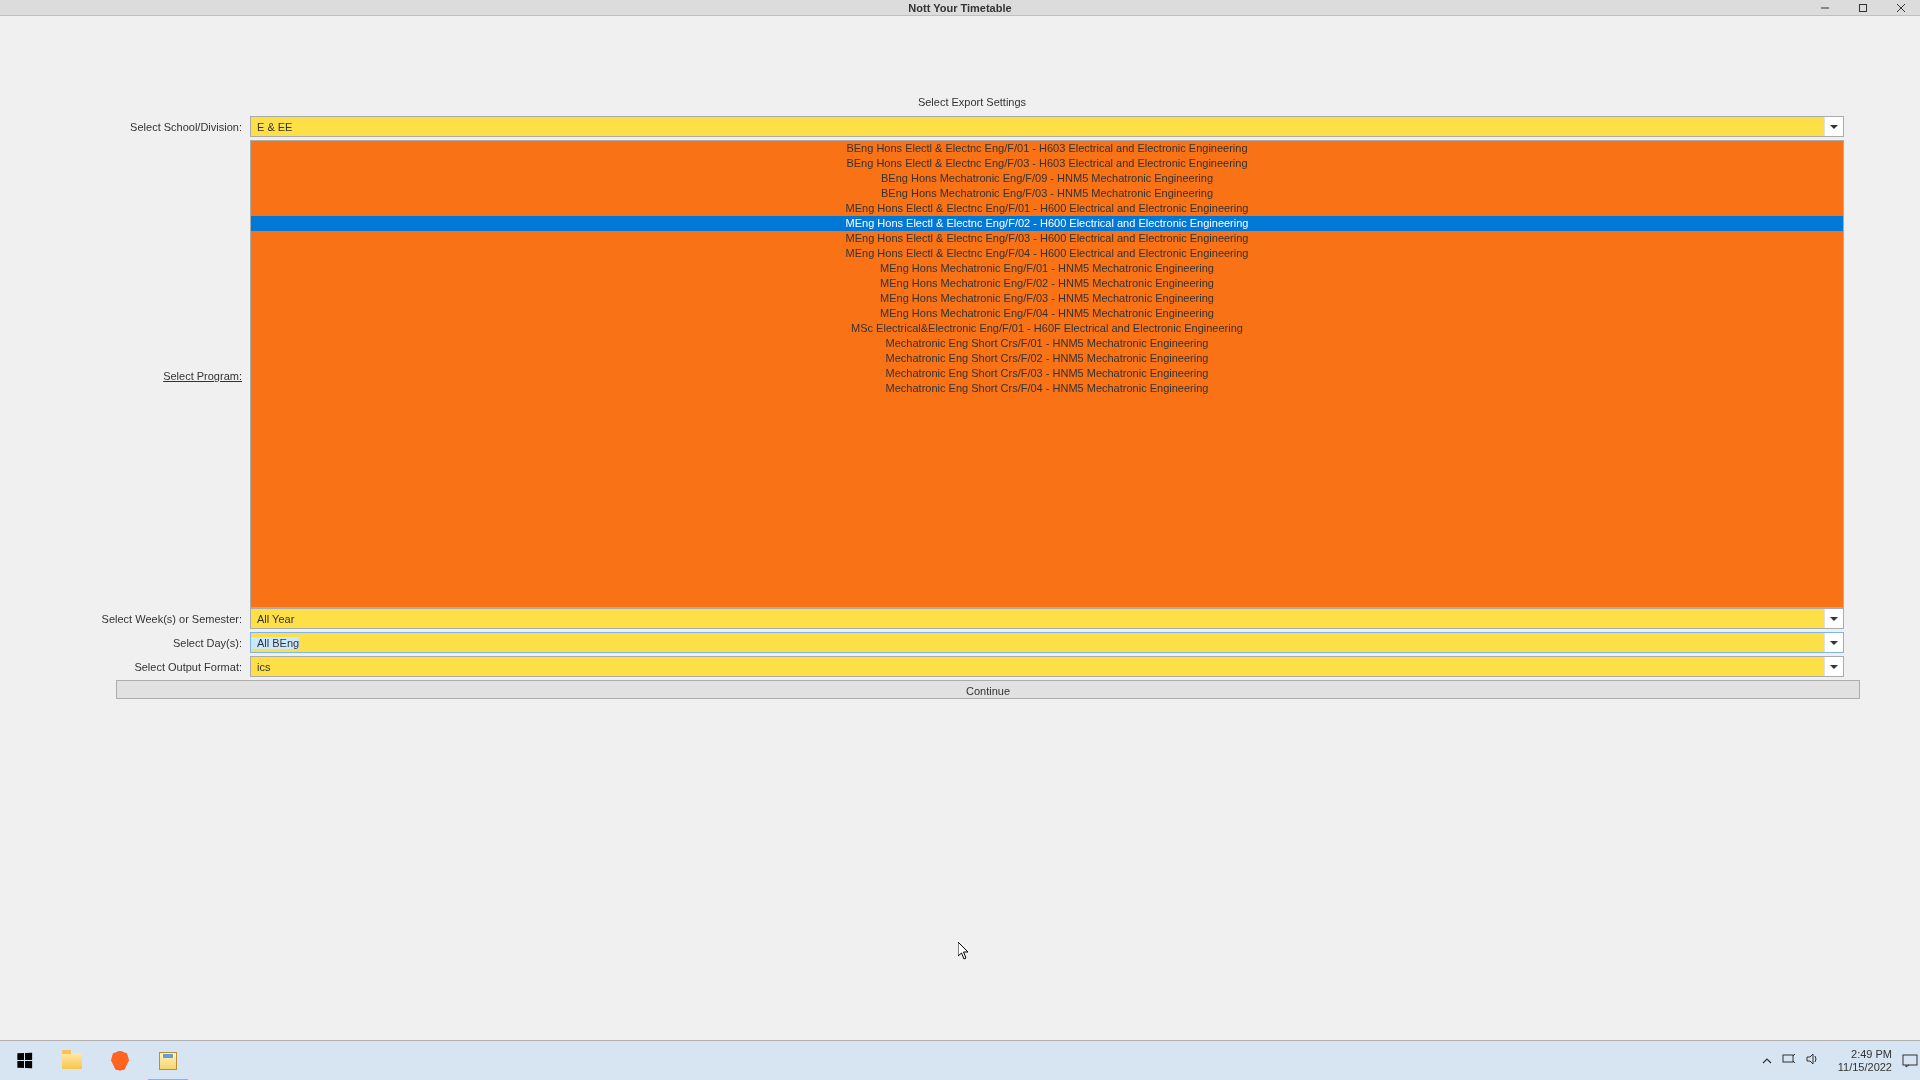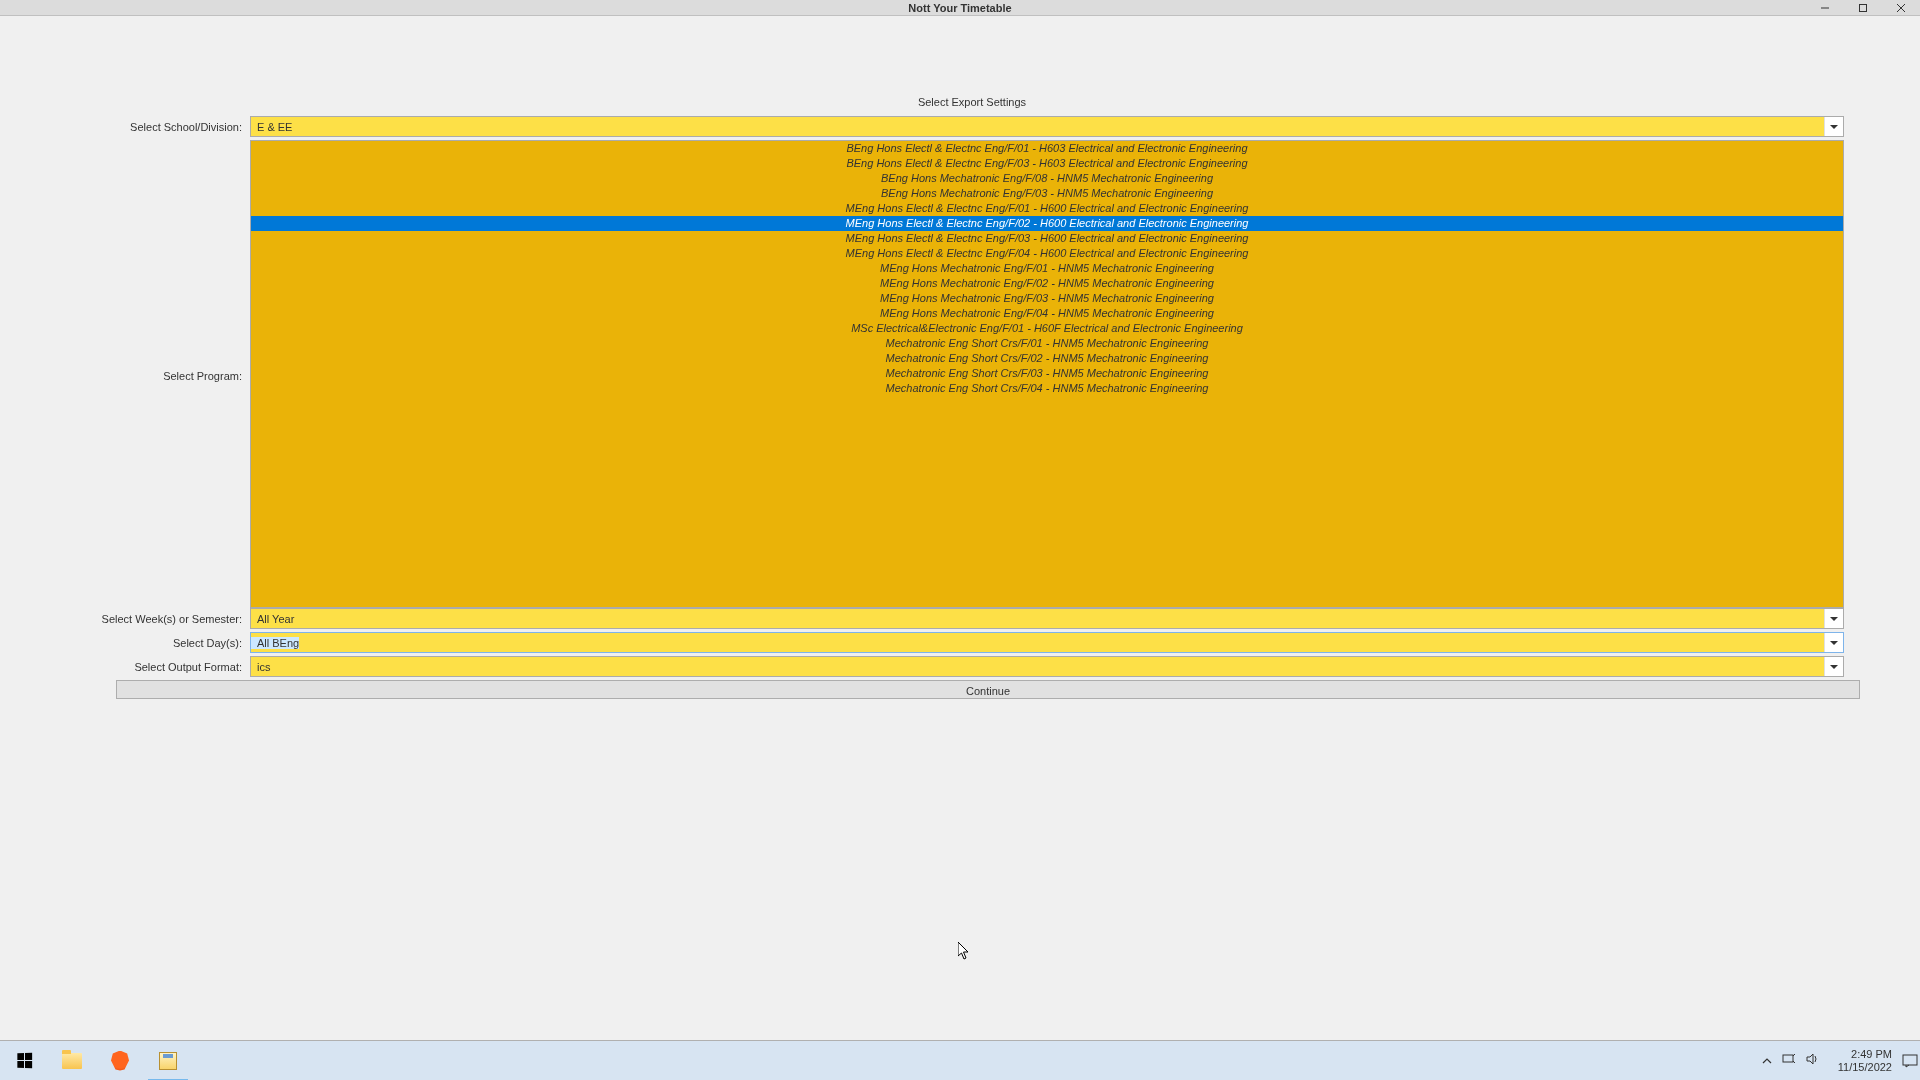--- a/index.html
+++ b/index.html
@@ -105,28 +105,28 @@
       display: flex;
       align-items: flex-start;
     }
     .program-label {
       width: 150px;
       text-align: right;
       padding-right: 8px;
       font-size: 11px;
       color: #333;
       padding-top: 230px;
+      text-decoration: underline;
     }
     .listbox {
       flex: 1;
-      background: #eab308;
+      background: #f97316;
       border: 1px solid #ababab;
       height: 468px;
       overflow: hidden;
-      font-style: italic;
     }
     .list-item {
       height: 15px;
       line-height: 15px;
       text-align: center;
       font-size: 11px;
       color: #333;
       white-space: nowrap;
     }
     .list-item.sel {
@@ -284,21 +284,21 @@
       <span class="combo-text">E &amp; EE</span>
       <div class="combo-arrow"></div>
     </div>
   </div>
 
   <div class="program-row">
     <div class="program-label">Select Program:</div>
     <div class="listbox" id="program-list">
         <div class="list-item">BEng Hons Electl &amp; Electnc Eng/F/01 - H603 Electrical and Electronic Engineering</div>
         <div class="list-item">BEng Hons Electl &amp; Electnc Eng/F/03 - H603 Electrical and Electronic Engineering</div>
-        <div class="list-item">BEng Hons Mechatronic Eng/F/08 - HNM5 Mechatronic Engineering</div>
+        <div class="list-item">BEng Hons Mechatronic Eng/F/09 - HNM5 Mechatronic Engineering</div>
         <div class="list-item">BEng Hons Mechatronic Eng/F/03 - HNM5 Mechatronic Engineering</div>
         <div class="list-item">MEng Hons Electl &amp; Electnc Eng/F/01 - H600 Electrical and Electronic Engineering</div>
         <div class="list-item sel">MEng Hons Electl &amp; Electnc Eng/F/02 - H600 Electrical and Electronic Engineering</div>
         <div class="list-item">MEng Hons Electl &amp; Electnc Eng/F/03 - H600 Electrical and Electronic Engineering</div>
         <div class="list-item">MEng Hons Electl &amp; Electnc Eng/F/04 - H600 Electrical and Electronic Engineering</div>
         <div class="list-item">MEng Hons Mechatronic Eng/F/01 - HNM5 Mechatronic Engineering</div>
         <div class="list-item">MEng Hons Mechatronic Eng/F/02 - HNM5 Mechatronic Engineering</div>
         <div class="list-item">MEng Hons Mechatronic Eng/F/03 - HNM5 Mechatronic Engineering</div>
         <div class="list-item">MEng Hons Mechatronic Eng/F/04 - HNM5 Mechatronic Engineering</div>
         <div class="list-item">MSc Electrical&amp;Electronic Eng/F/01 - H60F Electrical and Electronic Engineering</div>

